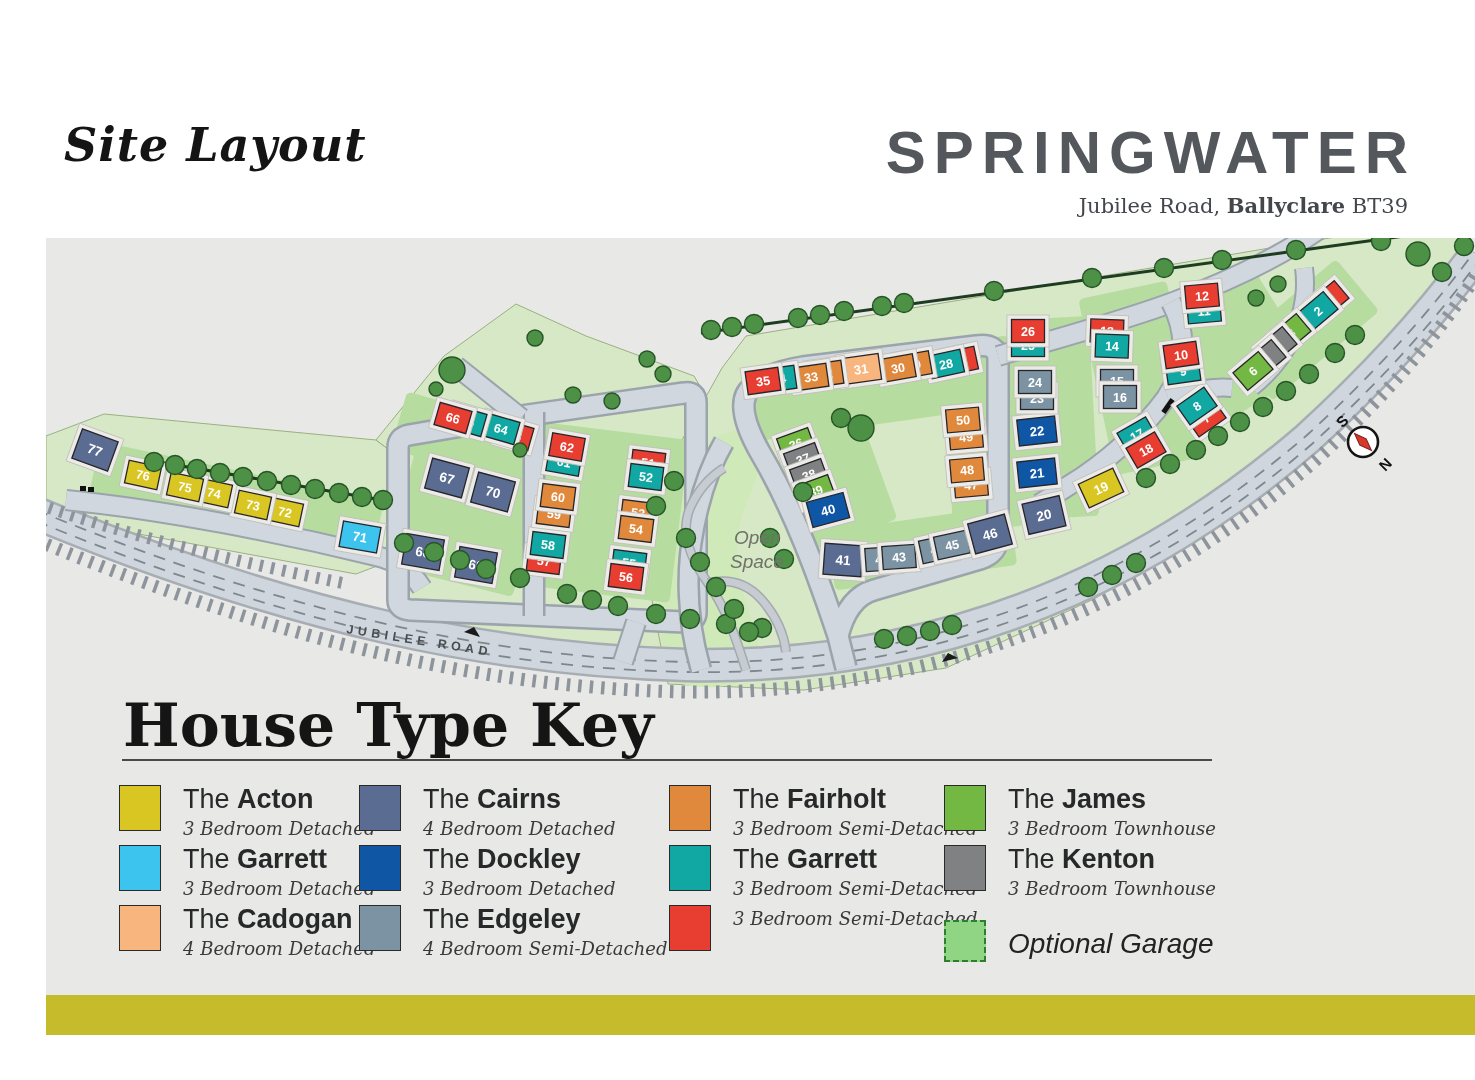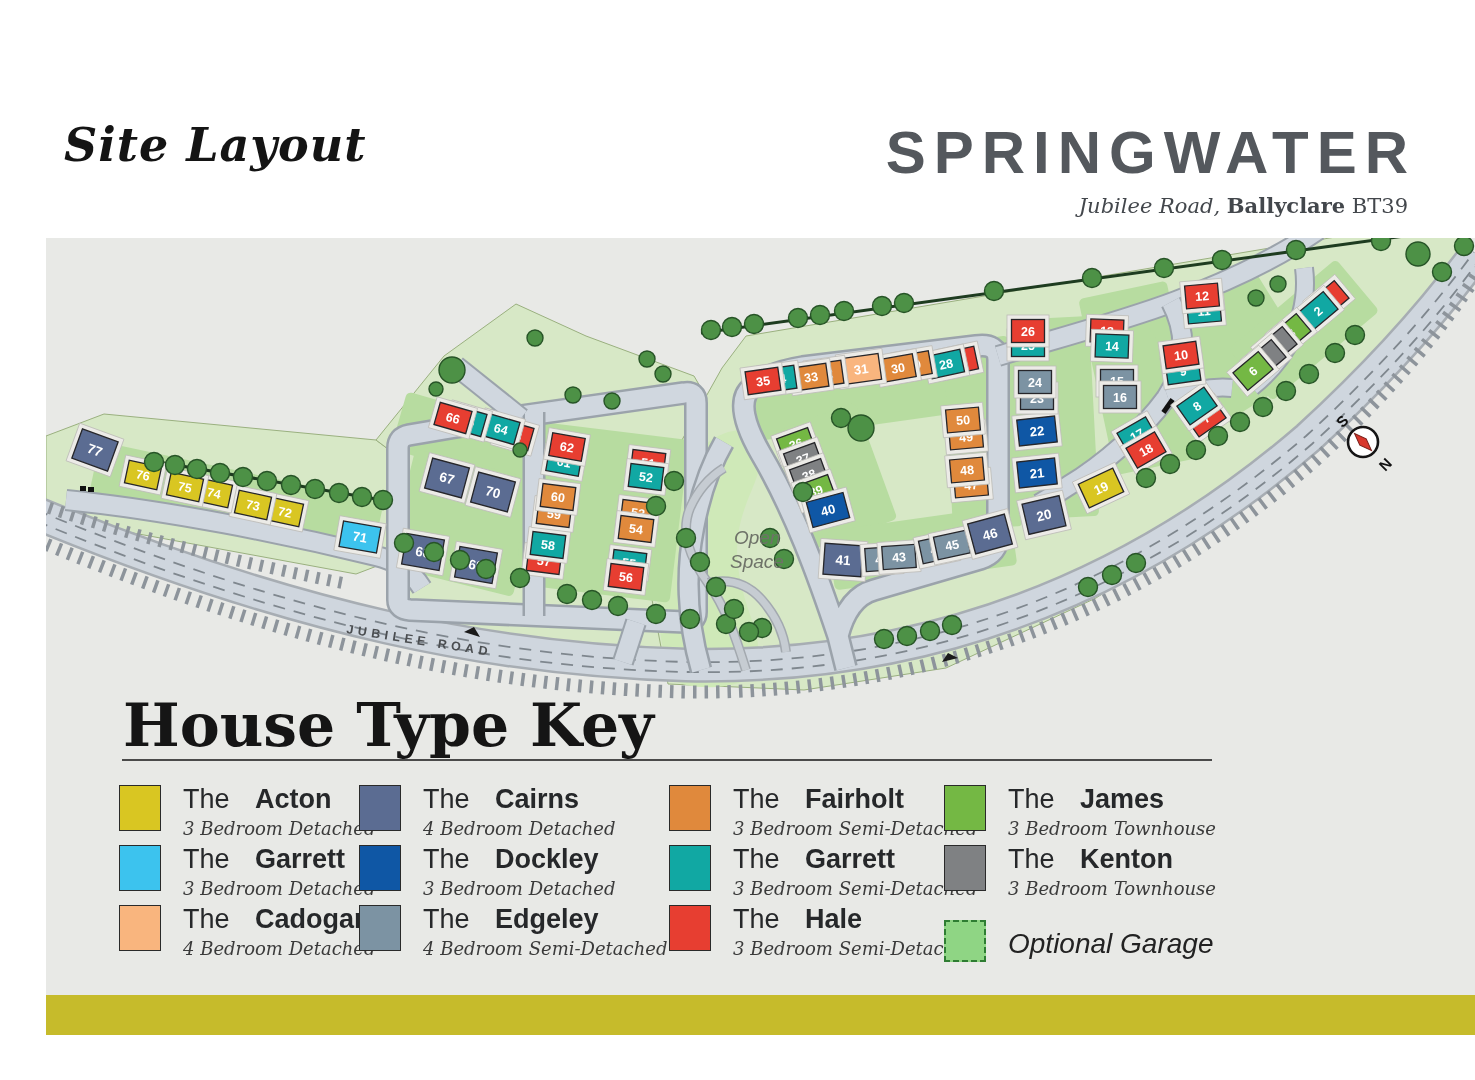--- a/index.html
+++ b/index.html
@@ -13,21 +13,21 @@
     font-size:46px;color:#141414;letter-spacing:1px;
   }
   .brand{position:absolute;right:67px;top:118px;text-align:right;}
   .brand-name{
     font-family:"Liberation Sans",sans-serif;font-weight:600;
     font-size:60px;letter-spacing:8px;color:#54585d;margin-right:-8px;
   }
   .brand-addr{
     margin-top:6px;font-family:"DejaVu Serif",serif;font-size:21px;color:#43474c;
   }
-  .brand-addr .street{font-style:italic;}
+  .brand-addr .street{}
   .brand-addr .town{font-weight:bold;}
   #map-panel{
     position:absolute;left:46px;top:238px;width:1429px;height:757px;
     background:#e8e9e6;overflow:hidden;
   }
   #footer-bar{
     position:absolute;left:46px;top:995px;width:1429px;height:40px;
   }
   .legend-title{
     position:absolute;left:77px;top:452px;
@@ -39,21 +39,21 @@
     border-top:2px solid #4a4a4a;
   }
   .legend-item{position:absolute;height:50px;}
   .legend-swatch{
     position:absolute;left:0;top:0;width:42px;height:46px;
     border:1.6px solid #2a2a2a;box-sizing:border-box;
   }
   .legend-swatch.dashed{border:2px dashed #1c6b2d;}
   .legend-txt{position:absolute;left:64px;top:0;}
   .legend-name{font-size:27px;color:#26282a;font-weight:400;white-space:nowrap;line-height:1.1;}
-  .legend-name .strong{font-weight:700;margin-left:18px;}
+  .legend-name .strong{font-weight:700;}
   .legend-desc{
     font-family:"DejaVu Serif",serif;font-style:italic;font-size:18px;
     color:#3a3a3a;margin-top:3px;white-space:nowrap;
   }
   .garage-label{
     position:absolute;left:64px;top:8px;font-size:28px;font-style:italic;
     font-weight:400;color:#222;white-space:nowrap;
   }
   svg text{font-family:"Liberation Sans",sans-serif;}
 </style>
@@ -696,21 +696,20 @@
       <div class="legend-item" style="left: 623px; top: 607px;">
         <span class="legend-swatch" style="background: rgb(17, 168, 163);"></span>
         <div class="legend-txt">
           <div class="legend-name"><span>The </span><span class="strong">Garrett</span></div>
           <div class="legend-desc">3 Bedroom Semi-Detached</div>
         </div>
       </div>
       <div class="legend-item" style="left: 623px; top: 667px;">
         <span class="legend-swatch" style="background: rgb(231, 62, 49);"></span>
         <div class="legend-txt">
-          <div class="legend-name"><span>The </span><span class="strong">Hale</span></div>
           <div class="legend-desc">3 Bedroom Semi-Detached</div>
         </div>
       </div>
       <div class="legend-item" style="left: 898px; top: 547px;">
         <span class="legend-swatch" style="background: rgb(116, 184, 68);"></span>
         <div class="legend-txt">
           <div class="legend-name"><span>The </span><span class="strong">James</span></div>
           <div class="legend-desc">3 Bedroom Townhouse</div>
         </div>
       </div>

